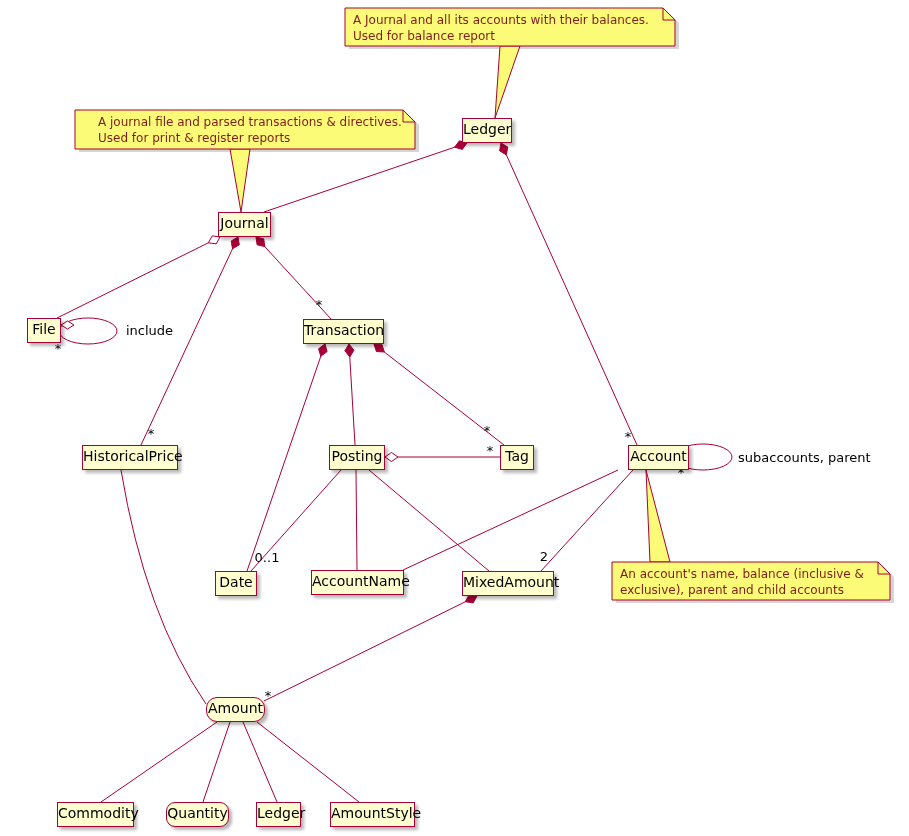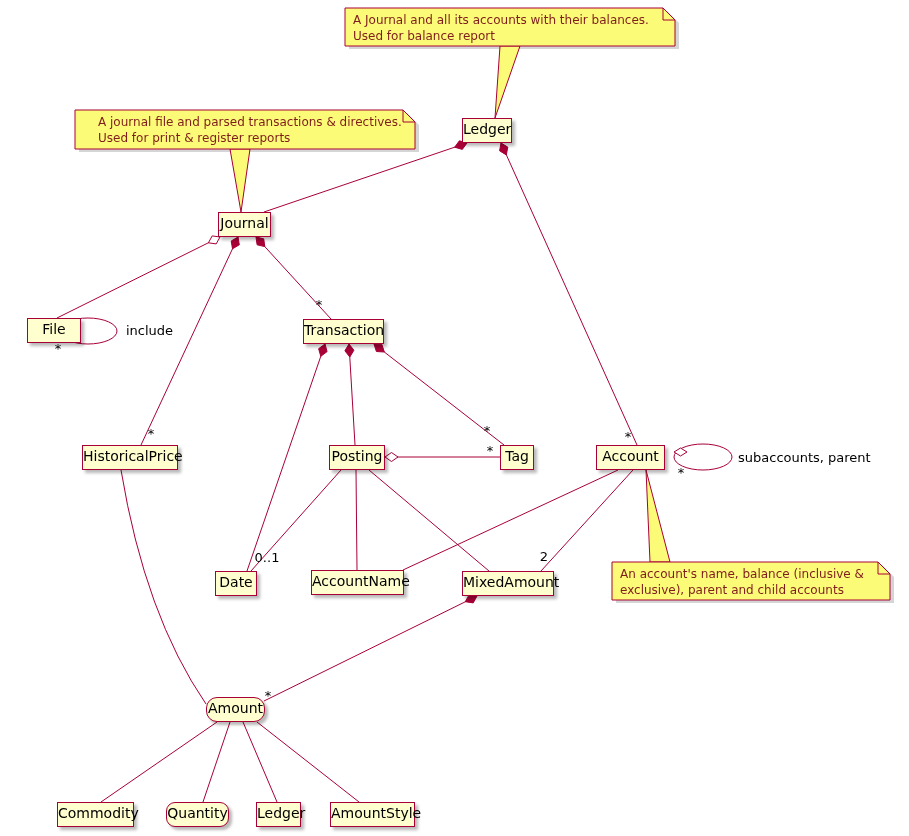--- a/index.html
+++ b/index.html
@@ -78,26 +78,26 @@
     </svg>
   <div id="node-layer">
       <div class="note-text" style="left: 353px; top: 12px; width: 314px;">A Journal and all its accounts with their balances.
 Used for balance report</div>
       <div class="note-text" style="left: 98px; top: 114px; width: 324px;">A journal file and parsed transactions &amp; directives.
 Used for print &amp; register reports</div>
       <div class="note-text" style="left: 620px; top: 566px; width: 262px;">An account's name, balance (inclusive &amp;
 exclusive), parent and child accounts</div>
       <div class="uml-class" style="left: 462px; top: 118px; width: 50px; background: rgb(254, 254, 206); border-color: rgb(168, 0, 54);">Ledger</div>
       <div class="uml-class" style="left: 218px; top: 212px; width: 53px; background: rgb(254, 254, 206); border-color: rgb(168, 0, 54);">Journal</div>
-      <div class="uml-class" style="left: 27px; top: 318px; width: 54px; background: rgb(254, 254, 206); border-color: rgb(168, 0, 54);">File</div>
+      <div class="uml-class" style="left: 27px; top: 318px; width: 34px; background: rgb(254, 254, 206); border-color: rgb(168, 0, 54);">File</div>
       <div class="uml-class" style="left: 303px; top: 319px; width: 81px; background: rgb(254, 254, 206); border-color: rgb(168, 0, 54);">Transaction</div>
       <div class="uml-class" style="left: 82px; top: 445px; width: 96px; background: rgb(254, 254, 206); border-color: rgb(168, 0, 54);">HistoricalPrice</div>
       <div class="uml-class" style="left: 329px; top: 445px; width: 56px; background: rgb(254, 254, 206); border-color: rgb(168, 0, 54);">Posting</div>
       <div class="uml-class" style="left: 500px; top: 445px; width: 34px; background: rgb(254, 254, 206); border-color: rgb(168, 0, 54);">Tag</div>
-      <div class="uml-class" style="left: 596px; top: 445px; width: 69px; background: rgb(254, 254, 206); border-color: rgb(168, 0, 54);">Account</div>
+      <div class="uml-class" style="left: 628px; top: 445px; width: 61px; background: rgb(254, 254, 206); border-color: rgb(168, 0, 54);">Account</div>
       <div class="uml-class" style="left: 215px; top: 571px; width: 42px; background: rgb(254, 254, 206); border-color: rgb(168, 0, 54);">Date</div>
       <div class="uml-class" style="left: 311px; top: 570px; width: 93px; background: rgb(254, 254, 206); border-color: rgb(168, 0, 54);">AccountName</div>
       <div class="uml-class" style="left: 462px; top: 571px; width: 92px; background: rgb(254, 254, 206); border-color: rgb(168, 0, 54);">MixedAmount</div>
       <div class="uml-class" style="left: 206px; top: 697px; width: 59px; background: rgb(254, 254, 206); border-color: rgb(168, 0, 54); border-radius: 11px;">Amount</div>
       <div class="uml-class" style="left: 57px; top: 802px; width: 77px; background: rgb(254, 254, 206); border-color: rgb(168, 0, 54);">Commodity</div>
       <div class="uml-class" style="left: 166px; top: 802px; width: 63px; background: rgb(254, 254, 206); border-color: rgb(168, 0, 54); border-radius: 9px;">Quantity</div>
       <div class="uml-class" style="left: 256px; top: 802px; width: 45px; background: rgb(254, 254, 206); border-color: rgb(168, 0, 54);">Ledger</div>
       <div class="uml-class" style="left: 330px; top: 802px; width: 85px; background: rgb(254, 254, 206); border-color: rgb(168, 0, 54);">AmountStyle</div>
     </div>
 </div>

